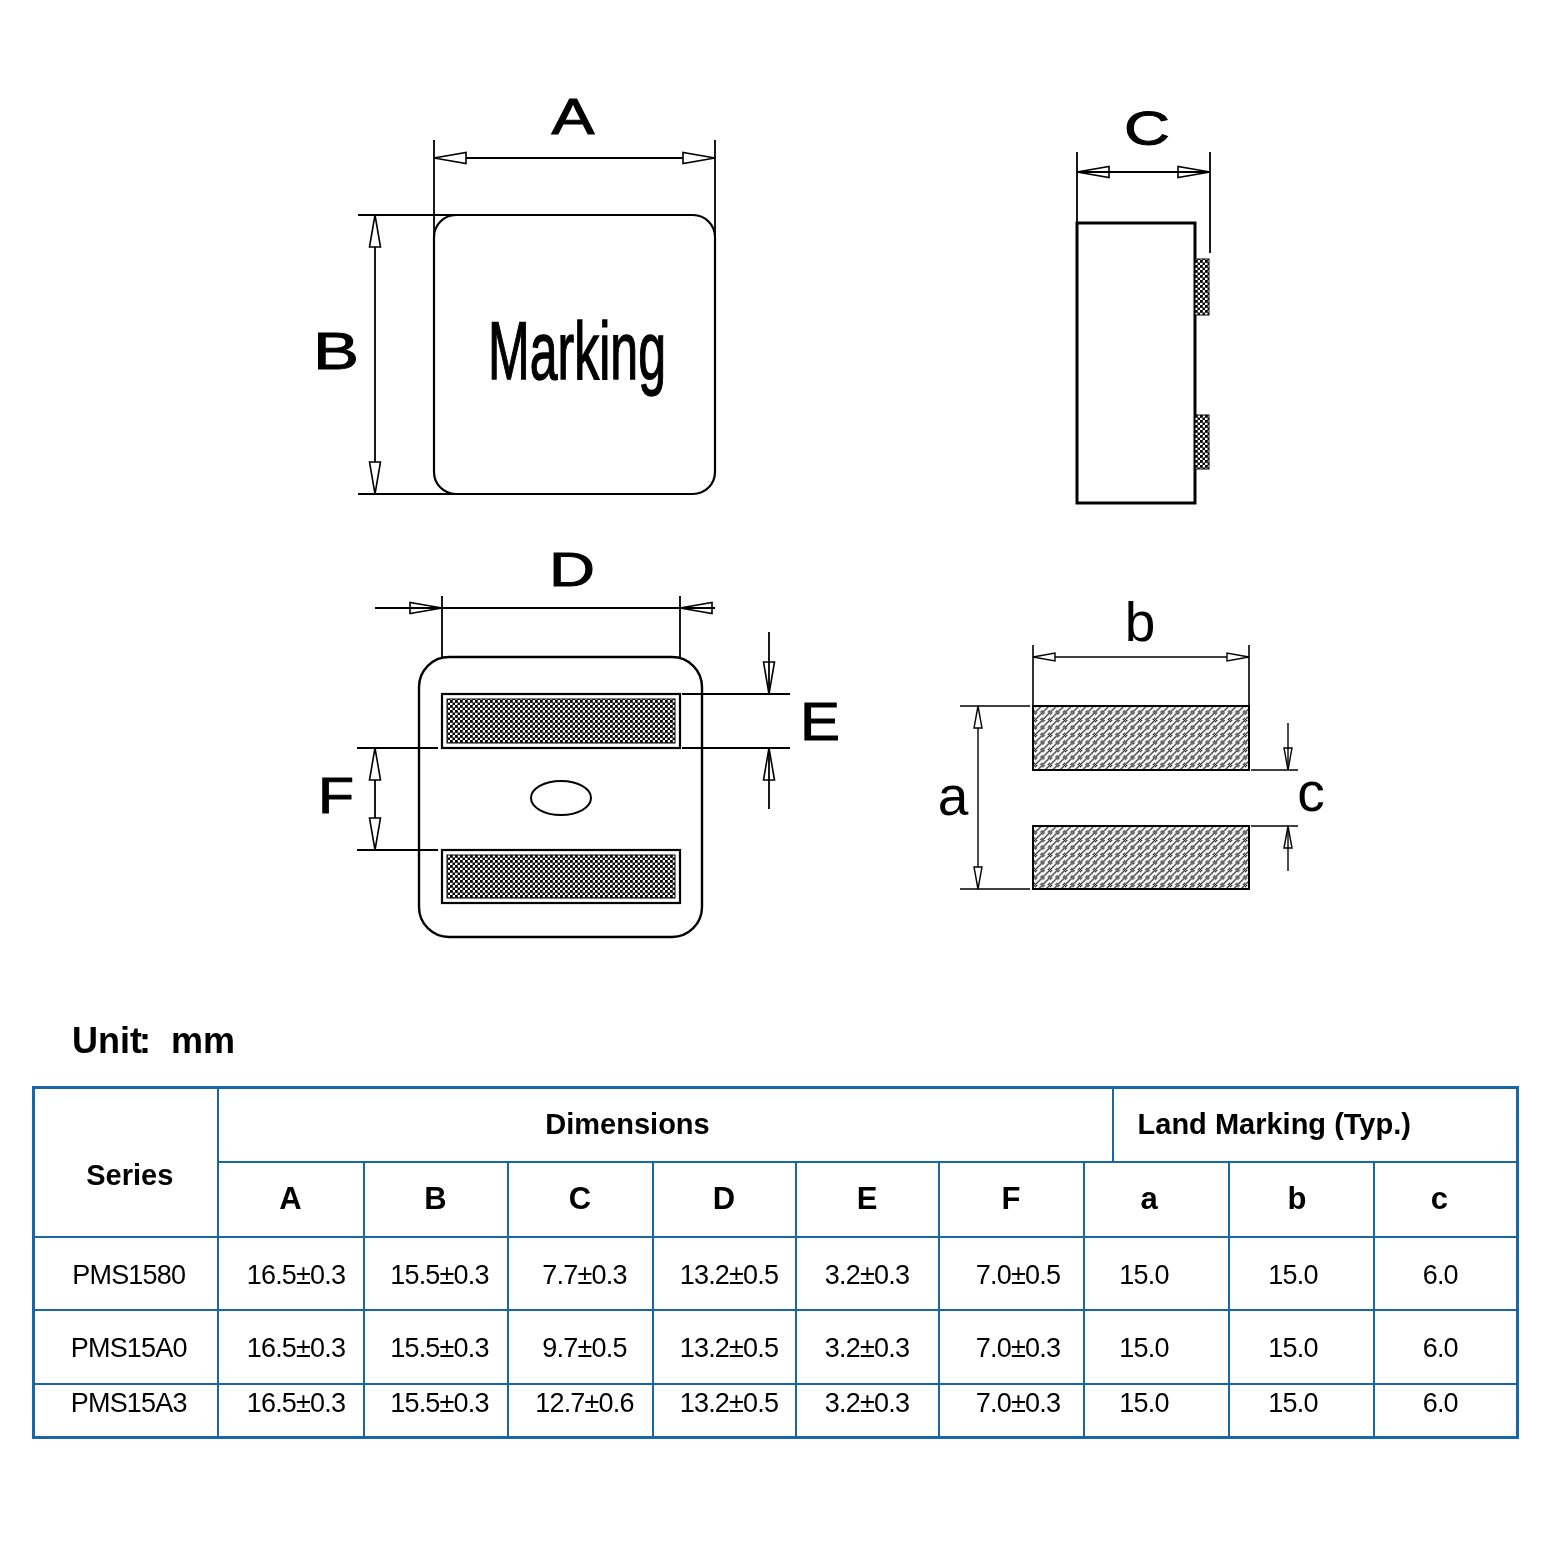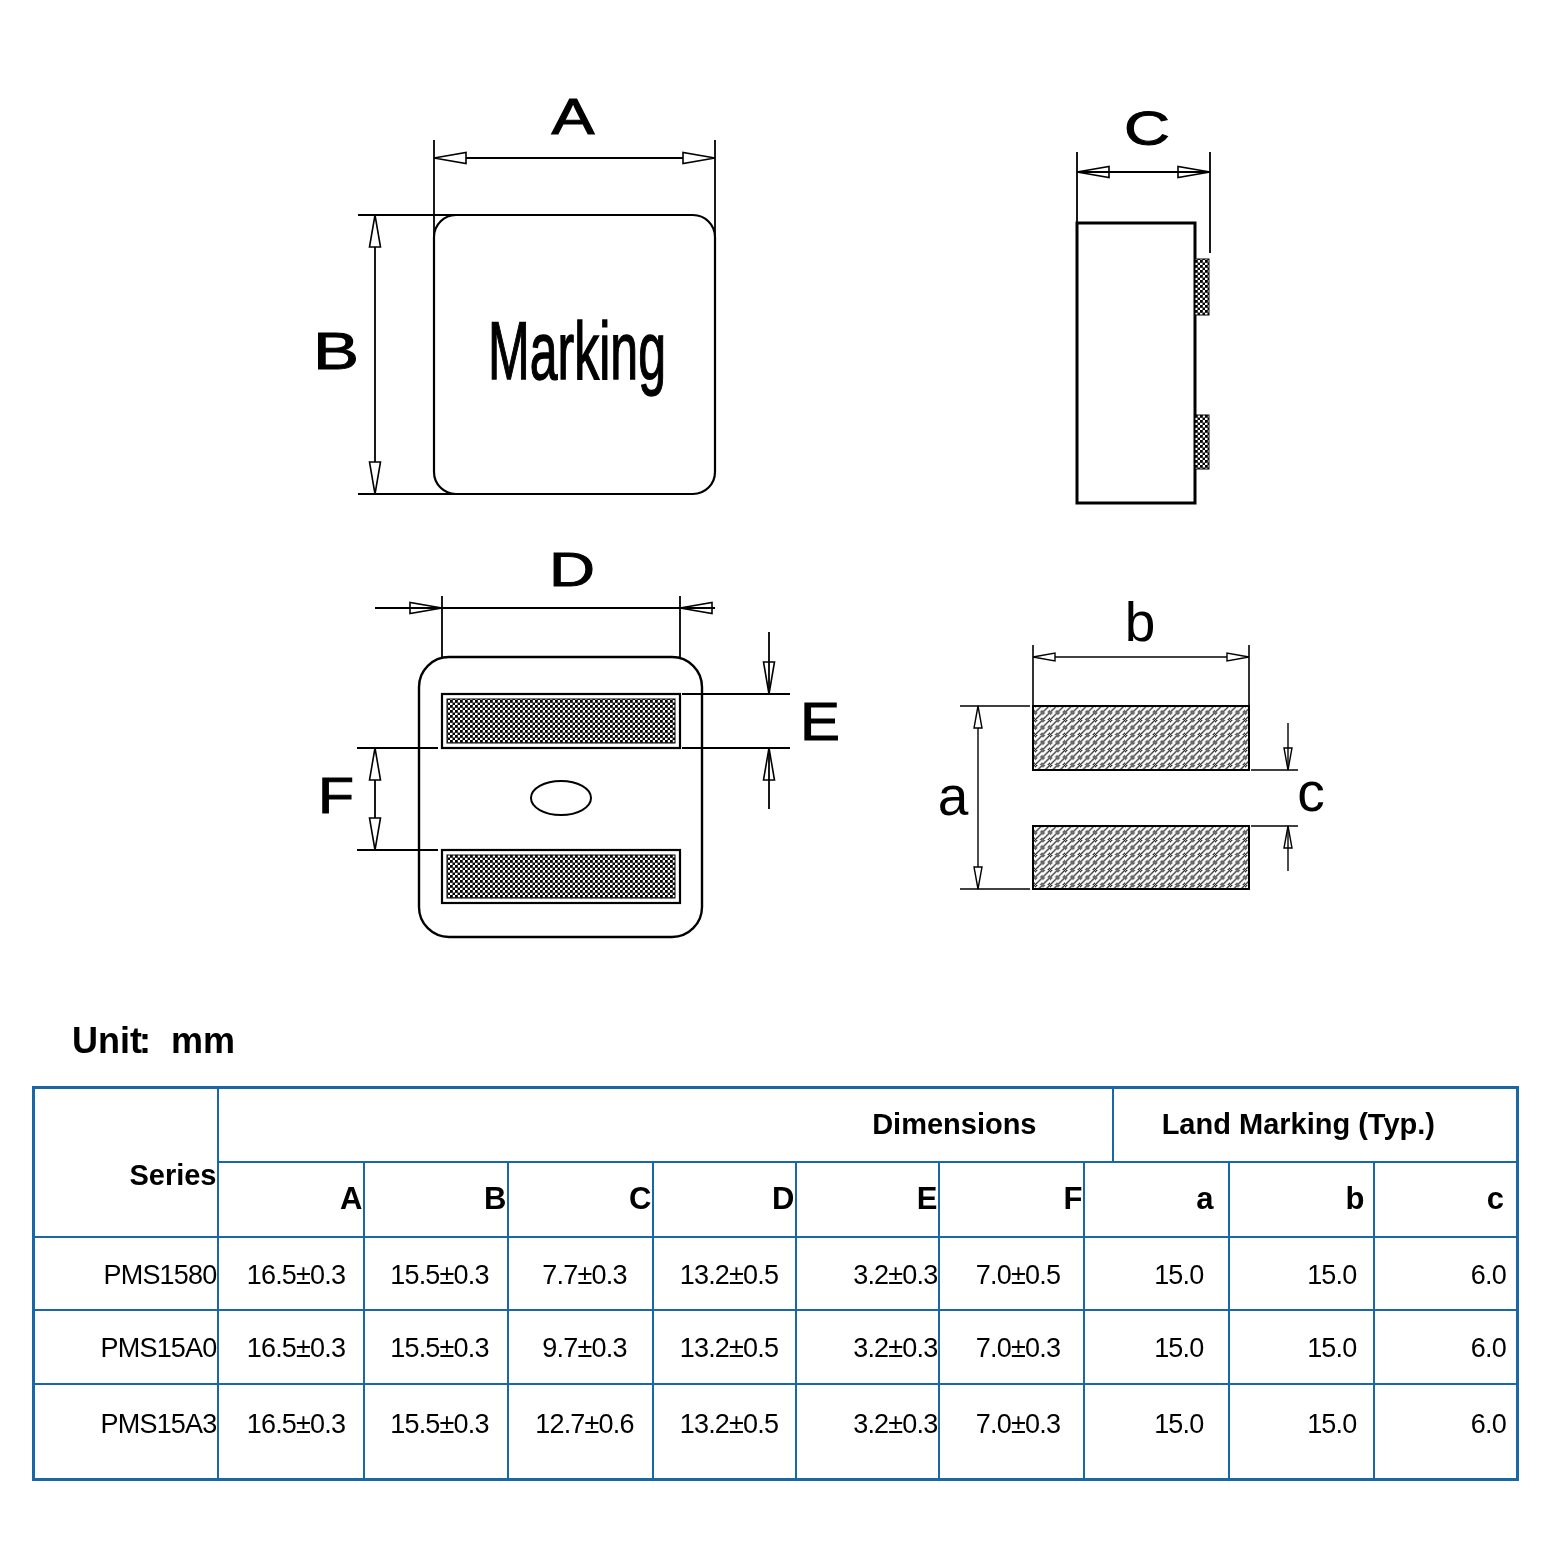--- a/index.html
+++ b/index.html
@@ -1,21 +1,21 @@
 <!DOCTYPE html>
 <html><head>
 <meta charset="utf-8">
 <style>
   html,body{margin:0;padding:0;background:#fff;}
   body{width:1562px;height:1562px;position:relative;font-family:"Liberation Sans",sans-serif;}
   #draw{position:absolute;left:0;top:0;}
   #unit{position:absolute;left:72px;top:1020px;font-weight:bold;font-size:36px;color:#000;}
   #tblwrap{position:absolute;left:32px;top:1086px;}
   table{border-collapse:collapse;table-layout:fixed;}
-  td{border:2px solid #1a67a8;text-align:right;color:#000;font-size:27px;letter-spacing:-0.8px;padding:0;overflow:hidden;}
+  td{border:2px solid #1a67a8;text-align:center;color:#000;font-size:27px;letter-spacing:-0.8px;padding:0;overflow:hidden;}
   .hd{font-weight:bold;font-size:29px;letter-spacing:0;}
   .hl{font-size:31px;}
   .lt{text-align:center;}
   .dr td{padding-top:4px;}
   tr.dr3 td{padding-top:0;padding-bottom:14px;}
 </style>
 </head>
 <body>
 
 <svg id="draw" width="1562" height="960" viewBox="0 0 1562 960">
@@ -222,29 +222,29 @@
     <td class="lt" style="padding-left:14px">7.0±0.5</td>
     <td colspan="2" style="padding-right:24px">15.0</td>
     <td style="padding-right:16px">15.0</td>
     <td style="padding-right:10px">6.0</td>
   </tr>
   <tr class="dr" style="height:74px">
 
     <td style="padding-left:6px">PMS15A0</td>
     <td class="lt" style="padding-left:11px">16.5±0.3</td>
     <td class="lt" style="padding-left:8px">15.5±0.3</td>
-    <td class="lt" style="padding-left:9px">9.7±0.3</td>
+    <td class="lt" style="padding-left:9px">9.7±0.5</td>
     <td class="lt" style="padding-left:10px">13.2±0.5</td>
     <td>3.2±0.3</td>
     <td class="lt" style="padding-left:14px">7.0±0.3</td>
     <td colspan="2" style="padding-right:24px">15.0</td>
     <td style="padding-right:16px">15.0</td>
     <td style="padding-right:10px">6.0</td>
   </tr>
-  <tr class="dr dr3" style="height:96px">
+  <tr class="dr dr3" style="height:54px">
 
     <td style="padding-left:6px">PMS15A3</td>
     <td class="lt" style="padding-left:11px">16.5±0.3</td>
     <td class="lt" style="padding-left:8px">15.5±0.3</td>
     <td class="lt" style="padding-left:9px">12.7±0.6</td>
     <td class="lt" style="padding-left:10px">13.2±0.5</td>
     <td>3.2±0.3</td>
     <td class="lt" style="padding-left:14px">7.0±0.3</td>
     <td colspan="2" style="padding-right:24px">15.0</td>
     <td style="padding-right:16px">15.0</td>

